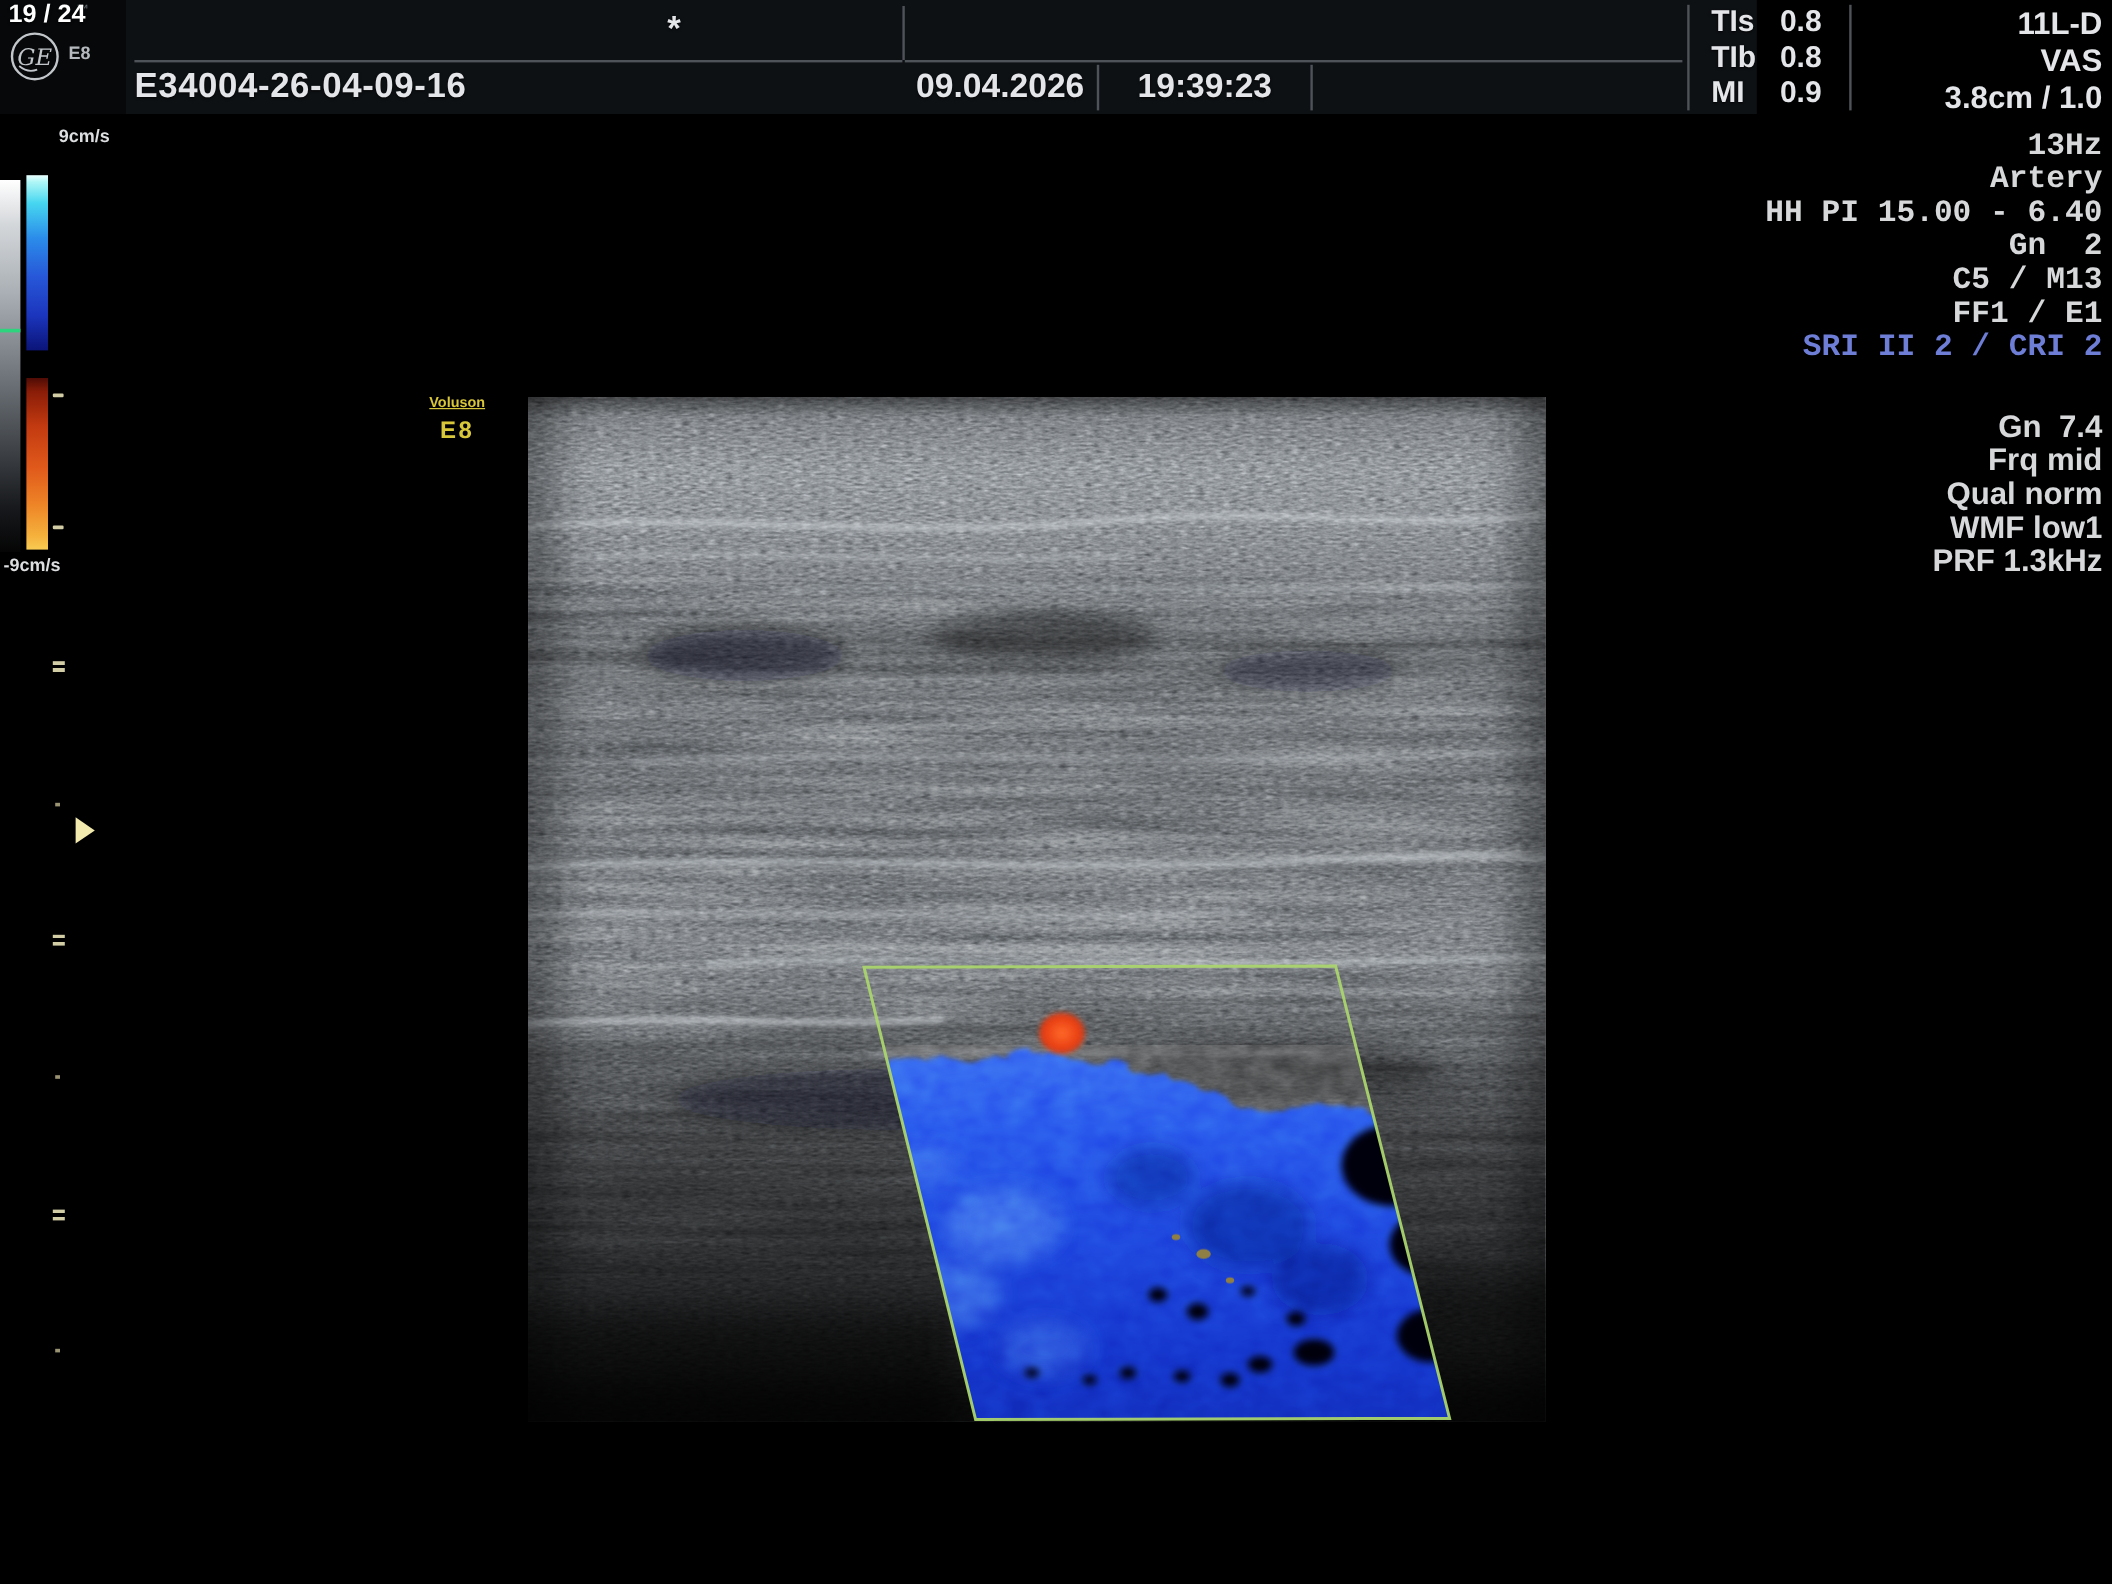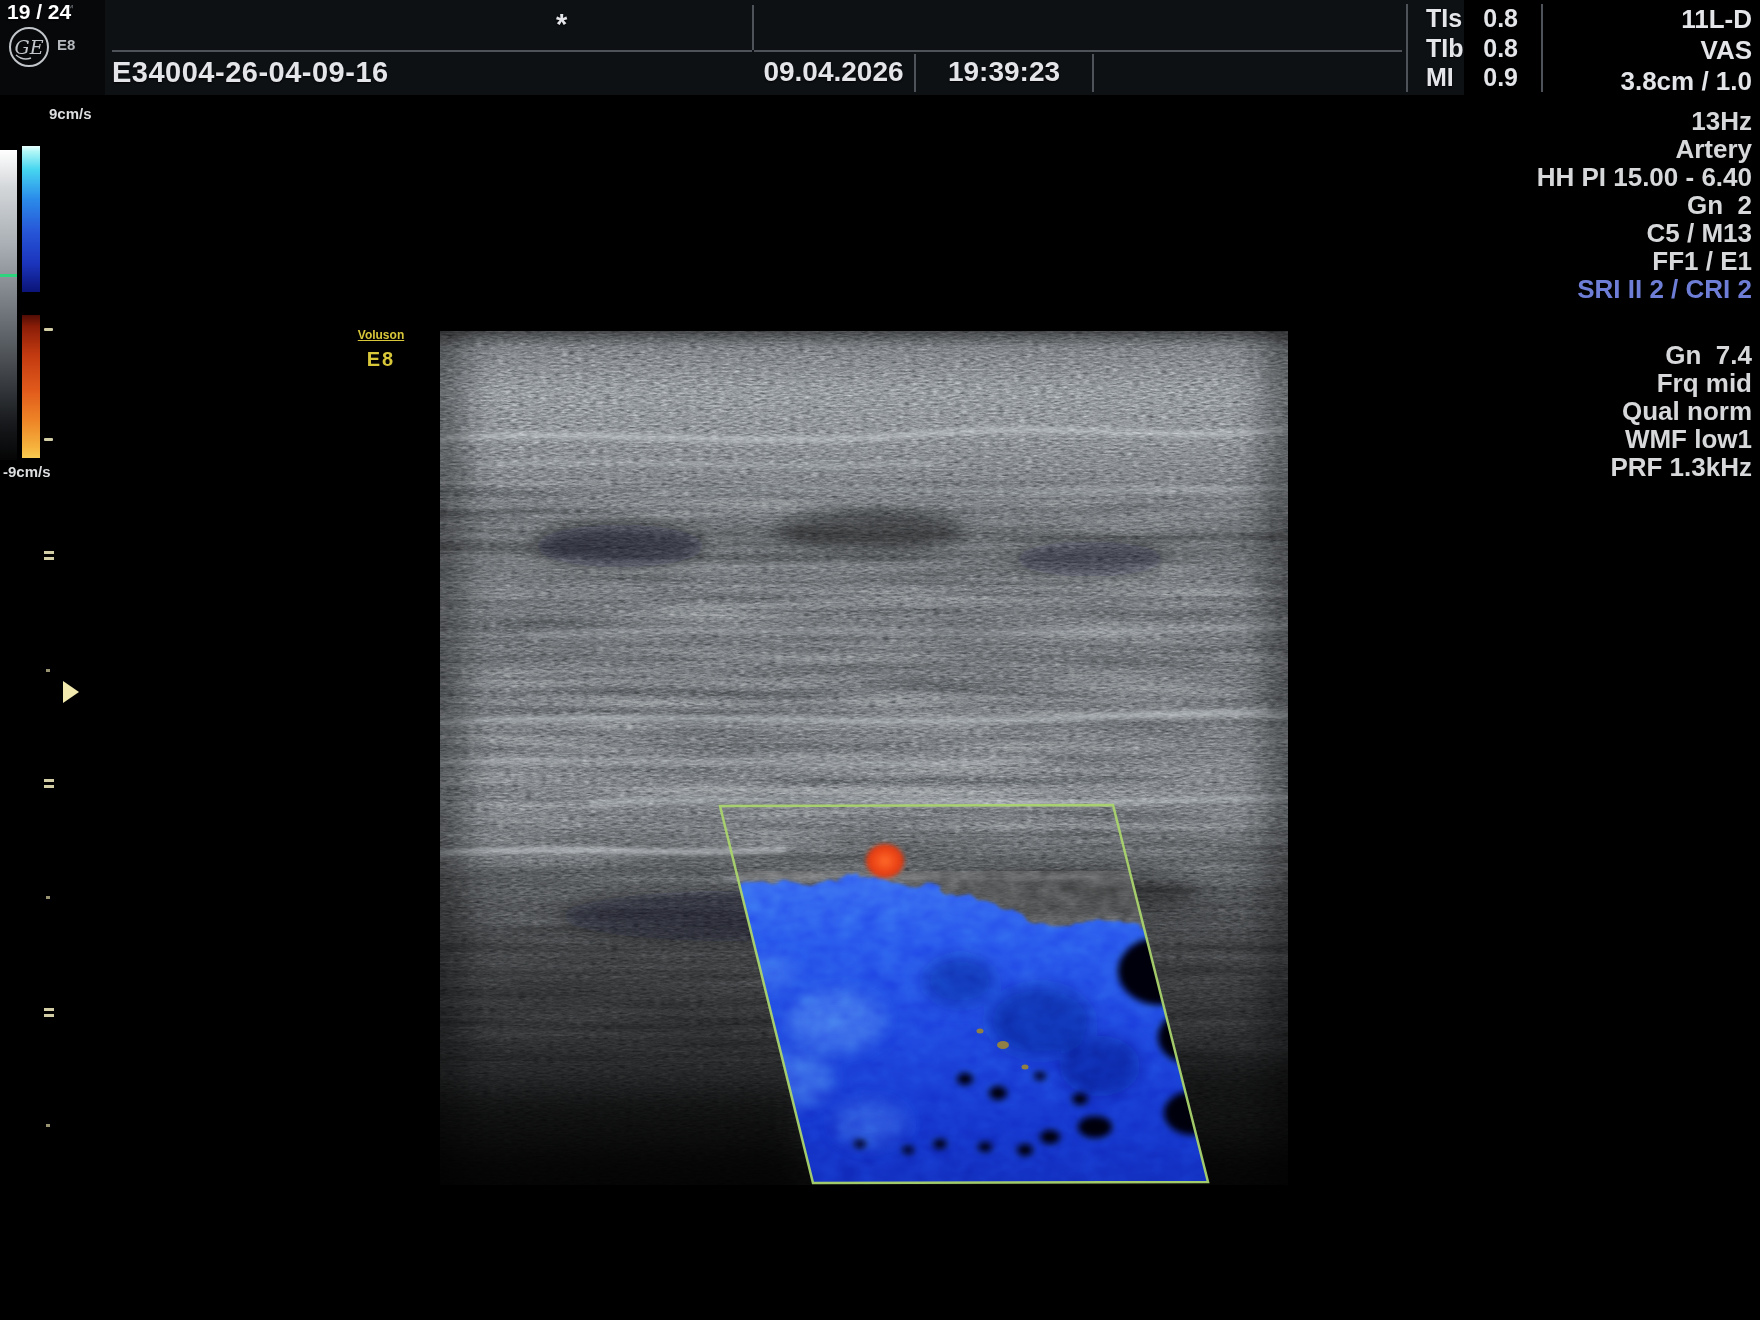--- a/index.html
+++ b/index.html
@@ -28,21 +28,21 @@
   .idx-row{flex:1;display:flex;align-items:center;justify-content:space-between;
            padding:0 20px 0 16px;font-size:25px;font-weight:bold;color:#e3e5e8;text-shadow:0 1px 2px #000;}
   .probe-col{left:1545px;top:4px;width:207px;height:88px;display:flex;flex-direction:column;text-align:right;}
   .probe-row{flex:1;display:flex;align-items:center;justify-content:flex-end;
              font-size:26px;font-weight:bold;color:#e3e5e8;text-shadow:0 1px 2px #000;white-space:pre;}
 
   
   .rpanel{position:absolute;right:8px;text-align:right;color:#d6d8da;font-weight:bold;
           font-size:26px;line-height:28px;text-shadow:0 1px 2px #000;}
   .rpanel div{white-space:pre;}
-  .rp-b{top:107px;}
+  .rp-b{top:107px;font-family:Liberation Mono, monospace;}
   .rp-c{top:341px;margin-left:20px;}
   .sri{color:#6e7ed6;text-align:right;}
 
   
   .graybar{left:0;top:150px;width:17px;height:310px;
     background:linear-gradient(#ffffff 0%,#d4d7da 12%,#aab0b5 30%,#767c82 50%,#45494e 70%,#17191c 88%,#050505 100%);}
   .graymark{left:0;top:274px;width:17px;height:3px;background:#2ed47e;}
   .coldbar{left:22px;top:146px;width:18px;height:146px;
     background:linear-gradient(#eaffff 0%,#aef6f6 4%,#46d6f0 16%,#2b8cea 36%,#2757d8 58%,#1b35bd 80%,#0b1478 100%);}
   .warmbar{left:22px;top:315px;width:18px;height:143px;

